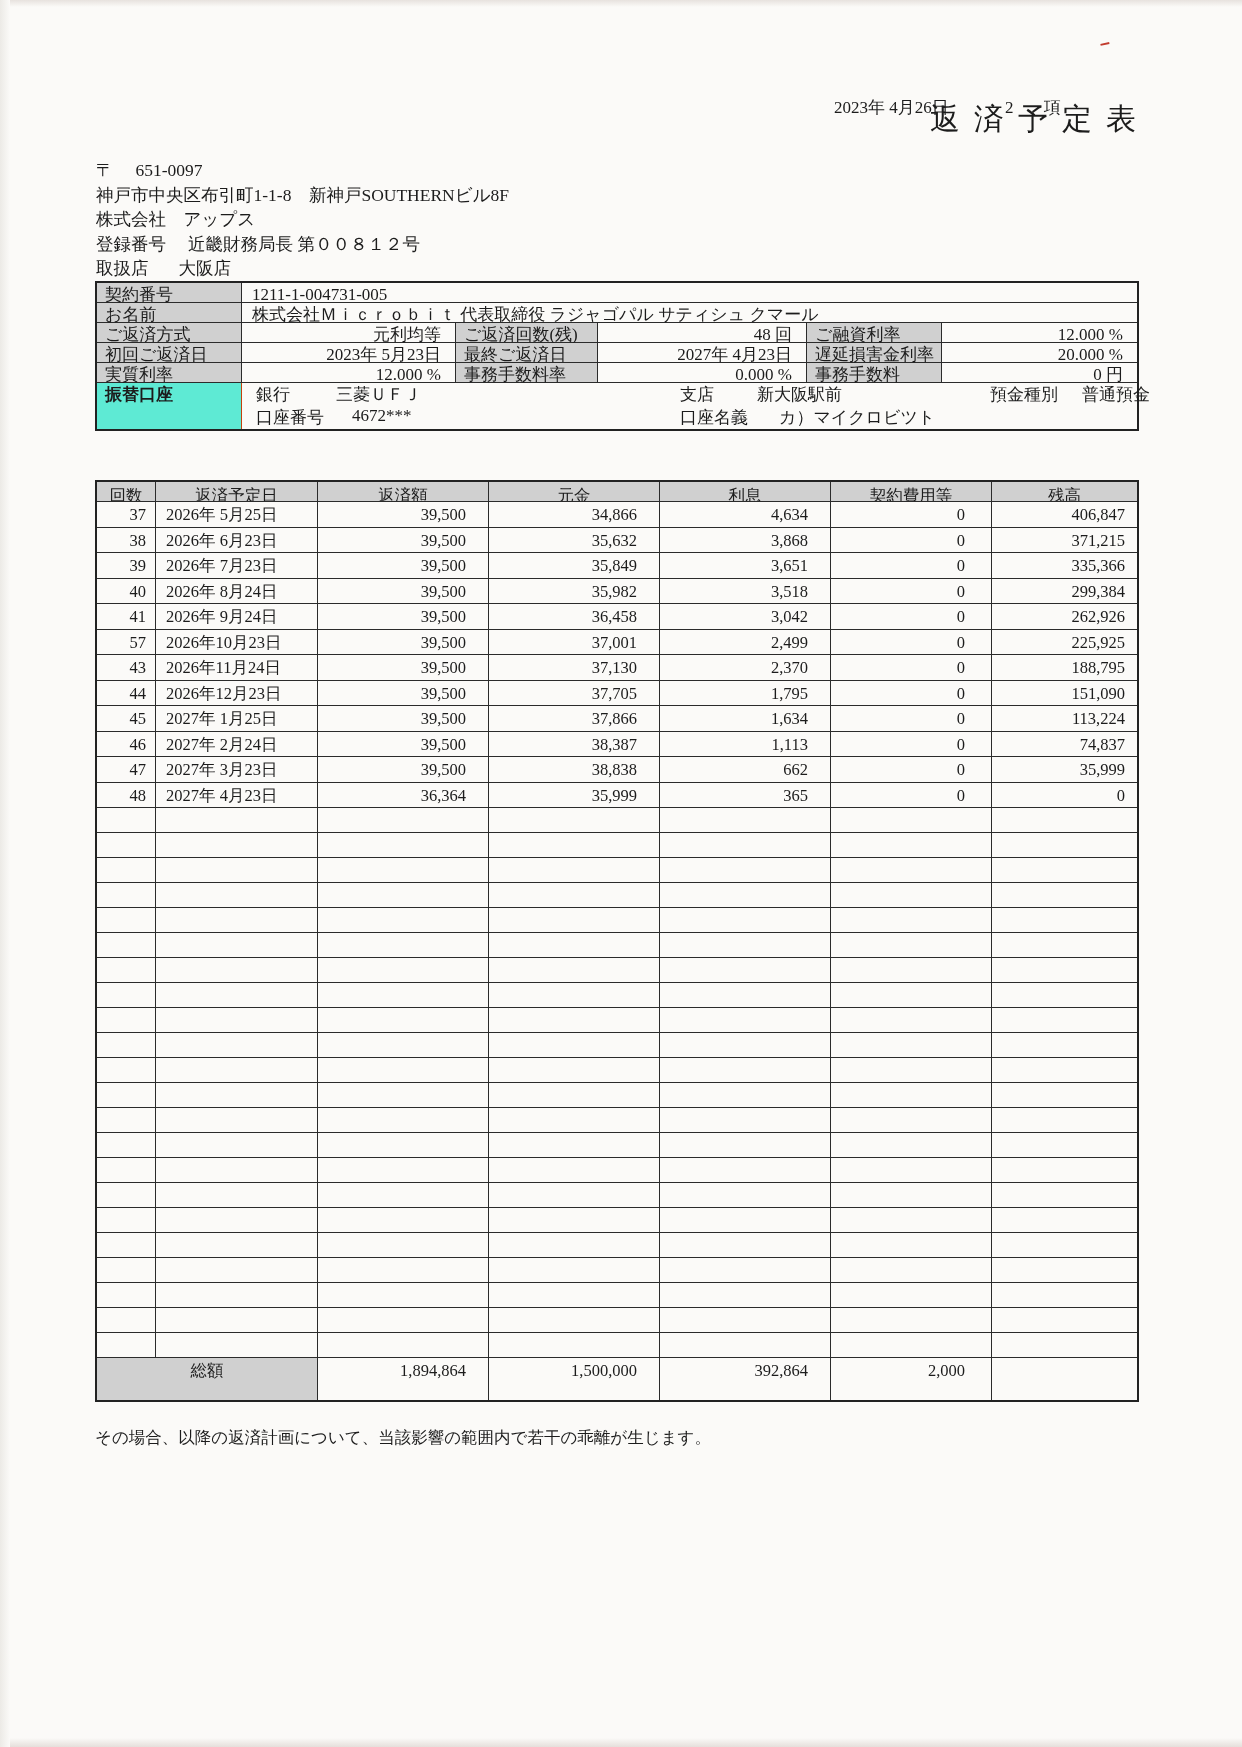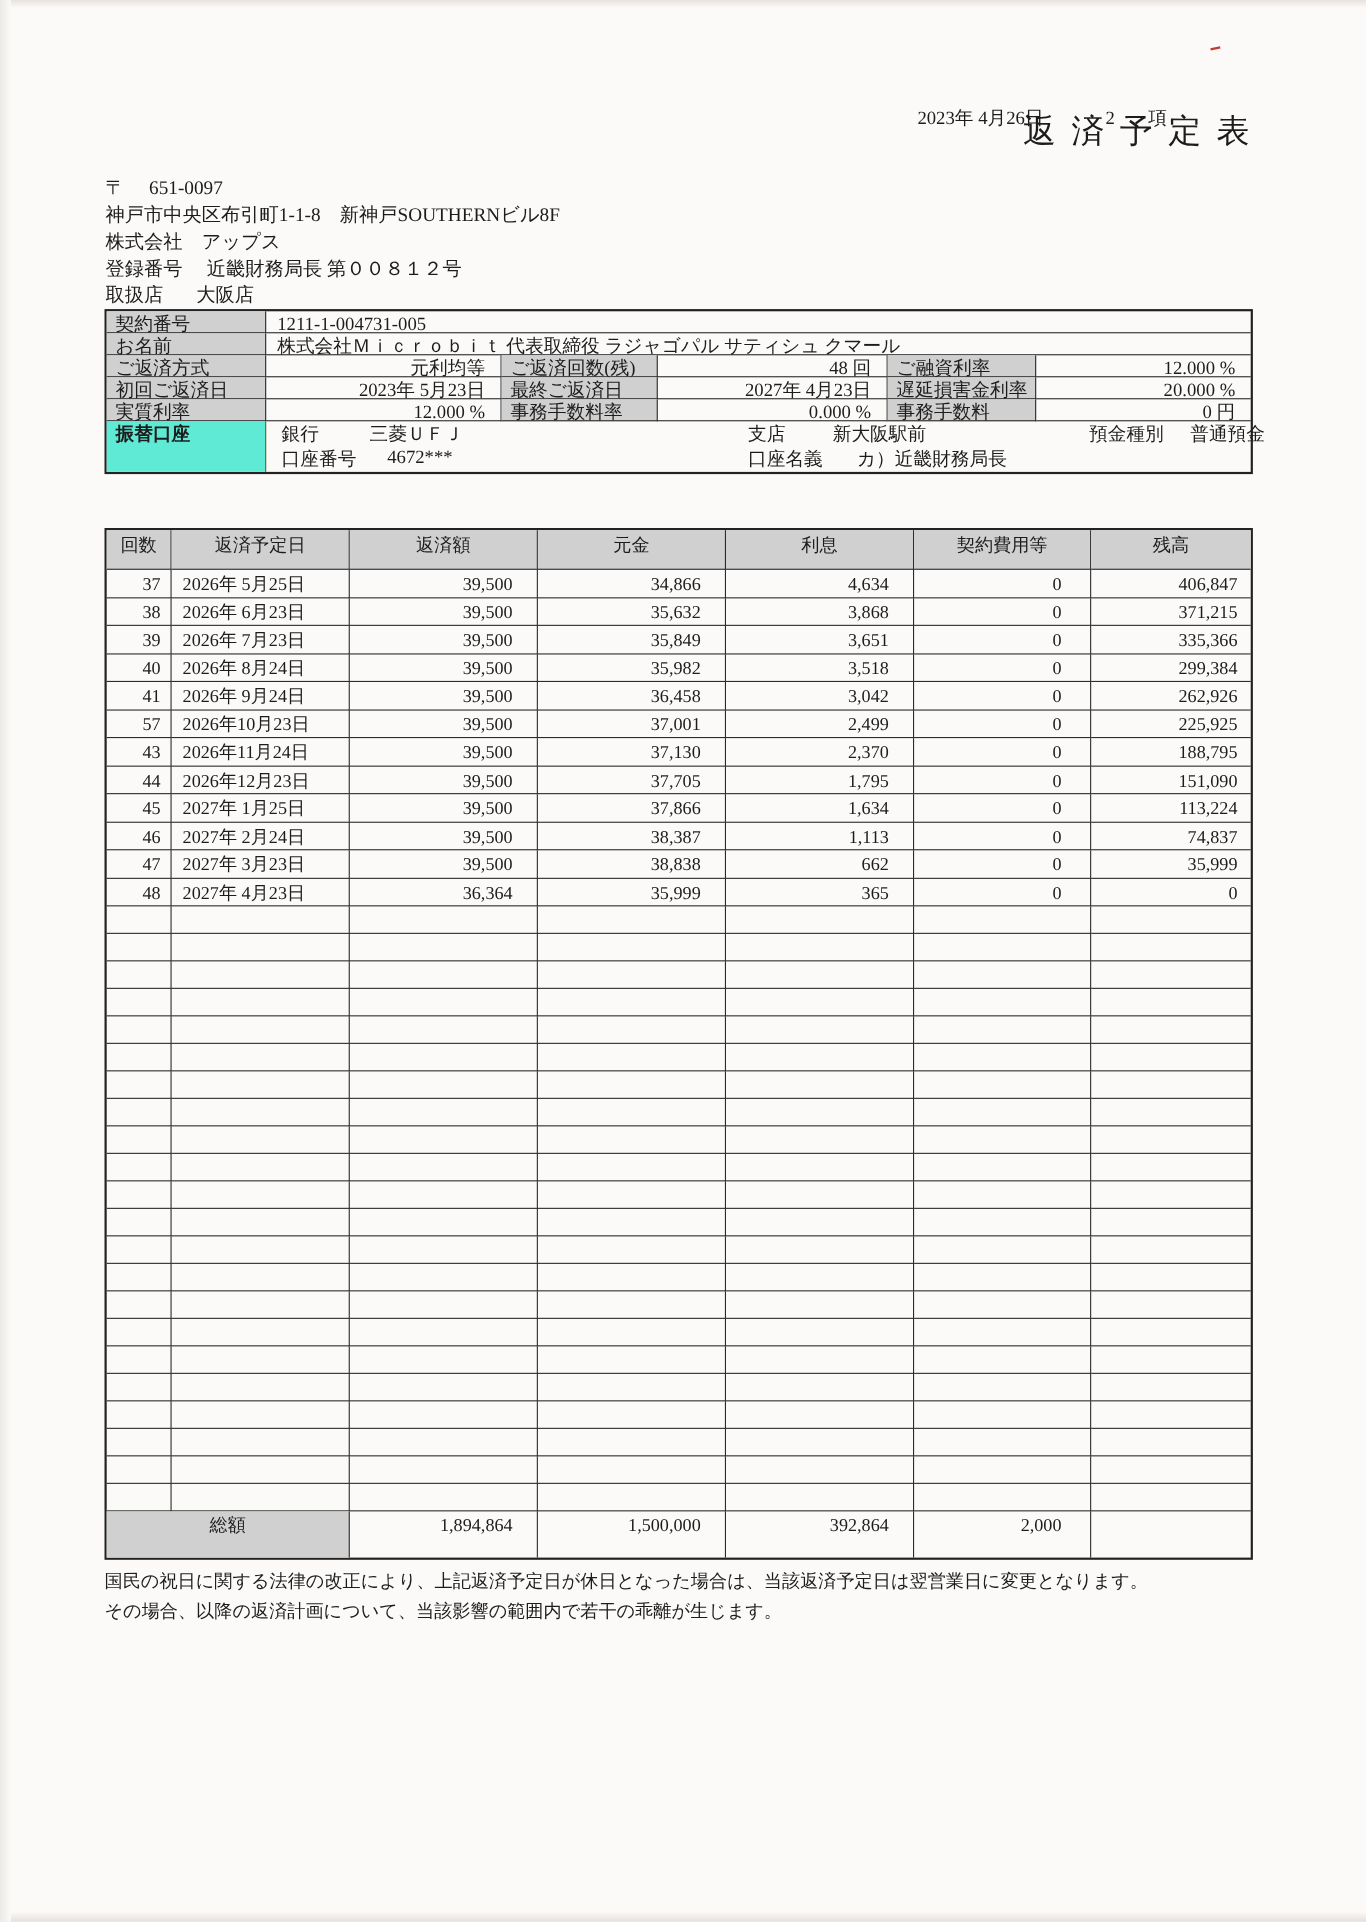--- a/index.html
+++ b/index.html
@@ -59,21 +59,21 @@
   .stable{
     position:absolute;left:95px;top:480px;width:1040px;
     border:2px solid #222;font-size:16.5px;
   }
   .srow{display:grid;grid-template-columns:59px 162px 171px 171px 171px 161px 145px;}
   .scell{
     border-right:1px solid #2b2b2b;border-bottom:1px solid #2b2b2b;
     height:25.5px;line-height:25.5px;white-space:nowrap;box-sizing:border-box;overflow:hidden;
   }
   .scell:last-child{border-right:none;text-align:right;}
-  .shead .scell{background:#d0d0d0;text-align:center;height:36px;line-height:28px;}
+  .shead .scell{background:#d0d0d0;text-align:center;height:20px;line-height:28px;}
   .c-no{text-align:right;padding-right:9px;}
   .c-date{padding-left:10px;}
   .c-money{text-align:right;padding-right:22px;}
   .c-fees{text-align:right;padding-right:26px;}
   .c-bal{text-align:right;padding-right:12px;}
   .erow .scell{height:25px;line-height:25px;}
   .trow{display:grid;grid-template-columns:221px 171px 171px 171px 161px 145px;}
   .trow .scell{height:42px;line-height:26px;border-bottom:none;}
   .t-label{background:#d0d0d0;text-align:center;}
 
@@ -148,21 +148,21 @@
       <div class="acc-body">
         <span style="left:14px;top:0;">銀行</span>
         <span style="left:94px;top:0;">三菱ＵＦＪ</span>
         <span style="left:438px;top:0;">支店</span>
         <span style="left:515px;top:0;">新大阪駅前</span>
         <span style="left:748px;top:0;">預金種別</span>
         <span style="left:840px;top:0;">普通預金</span>
         <span style="left:14px;top:23px;">口座番号</span>
         <span style="left:110px;top:23px;">4672***</span>
         <span style="left:438px;top:23px;">口座名義</span>
-        <span style="left:537px;top:23px;">カ）近畿財務局長</span>
+        <span style="left:537px;top:23px;">カ）マイクロビツト</span>
       </div>
     </div>
   </div>
 
   <div class="stable">
     <div class="srow shead">
       <div class="scell">回数</div>
       <div class="scell">返済予定日</div>
       <div class="scell">返済額</div>
       <div class="scell">元金</div>
@@ -521,16 +521,15 @@
       <div class="scell t-label">総額</div>
       <div class="scell c-money">1,894,864</div>
       <div class="scell c-money">1,500,000</div>
       <div class="scell c-money">392,864</div>
       <div class="scell c-fees">2,000</div>
       <div class="scell c-bal"></div>
     </div>
   </div>
 
   <div class="footer-note">
-    <div>国民の祝日に関する法律の改正により、上記返済予定日が休日となった場合は、当該返済予定日は翌営業日に変更となります。</div>
     <div>その場合、以降の返済計画について、当該影響の範囲内で若干の乖離が生じます。</div>
   </div>
 </div>
 
 </body></html>

